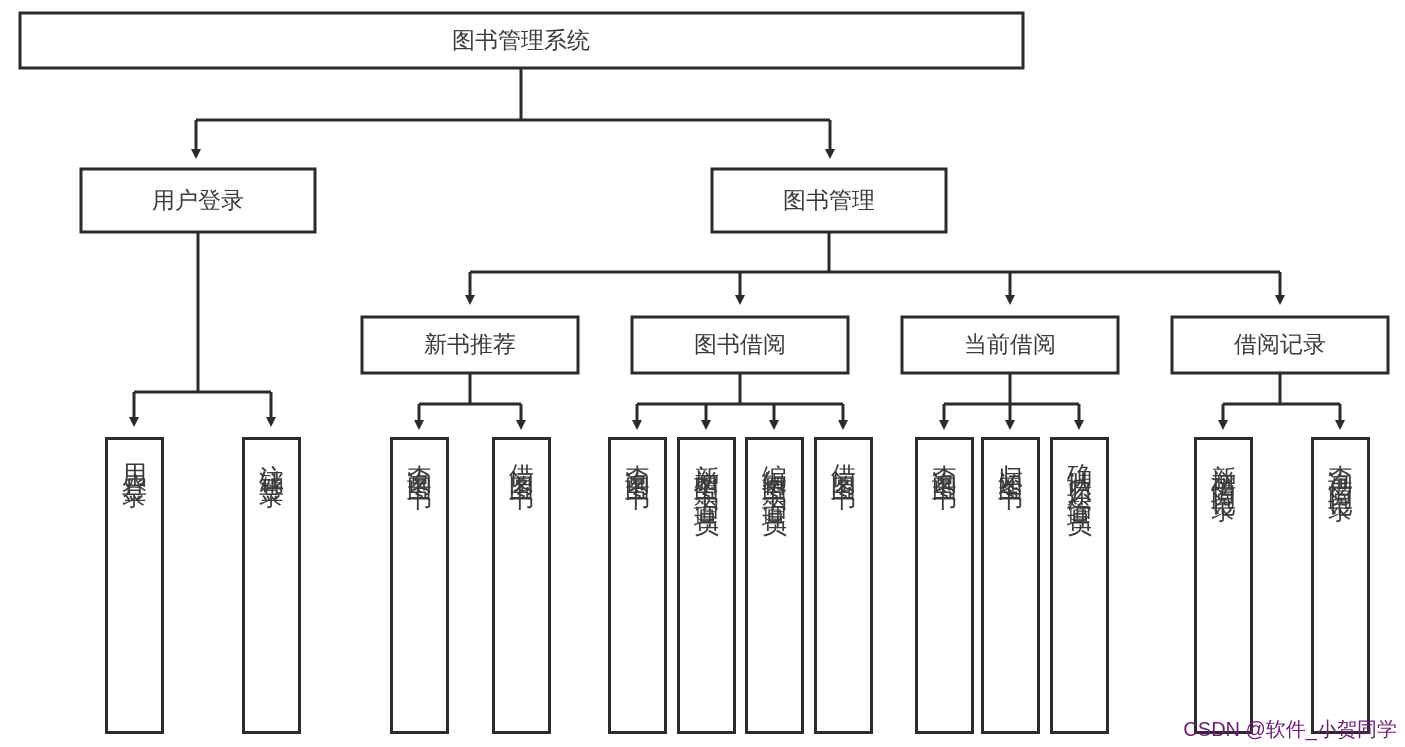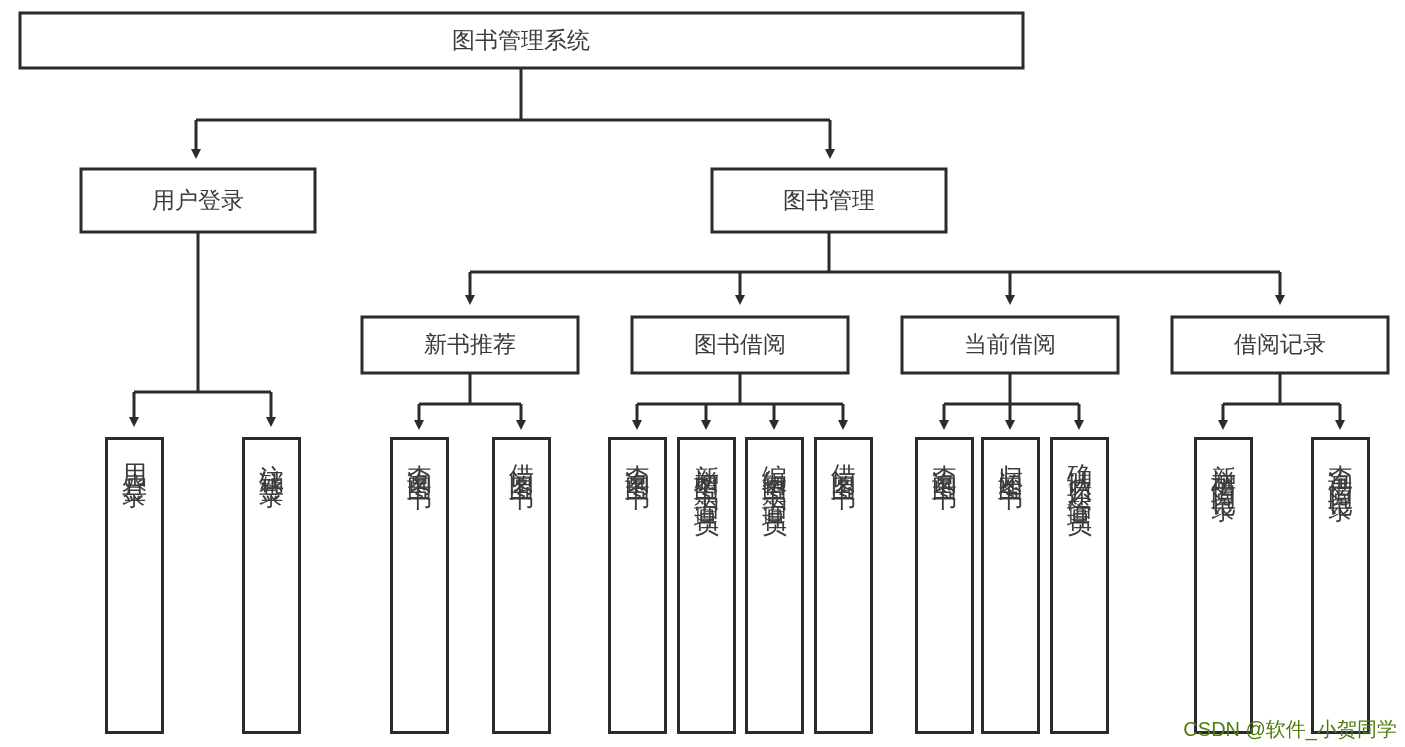--- a/index.html
+++ b/index.html
@@ -61,21 +61,21 @@
     letter-spacing: 7px;
     white-space: nowrap;
     padding-top: 4px;
   }
   .watermark {
     position: absolute;
     right: 8px;
     bottom: 4px;
     font-family: "Liberation Sans", "DejaVu Sans", sans-serif;
     font-size: 20px;
-    color: #4d7c0f;
+    color: #701a75;
     white-space: nowrap;
     pointer-events: none;
   }
 </style>
 </head>
 <body>
 
 <svg id="diagram-root" viewBox="0 0 1405 747" width="1405" height="747">
 
   <defs>

